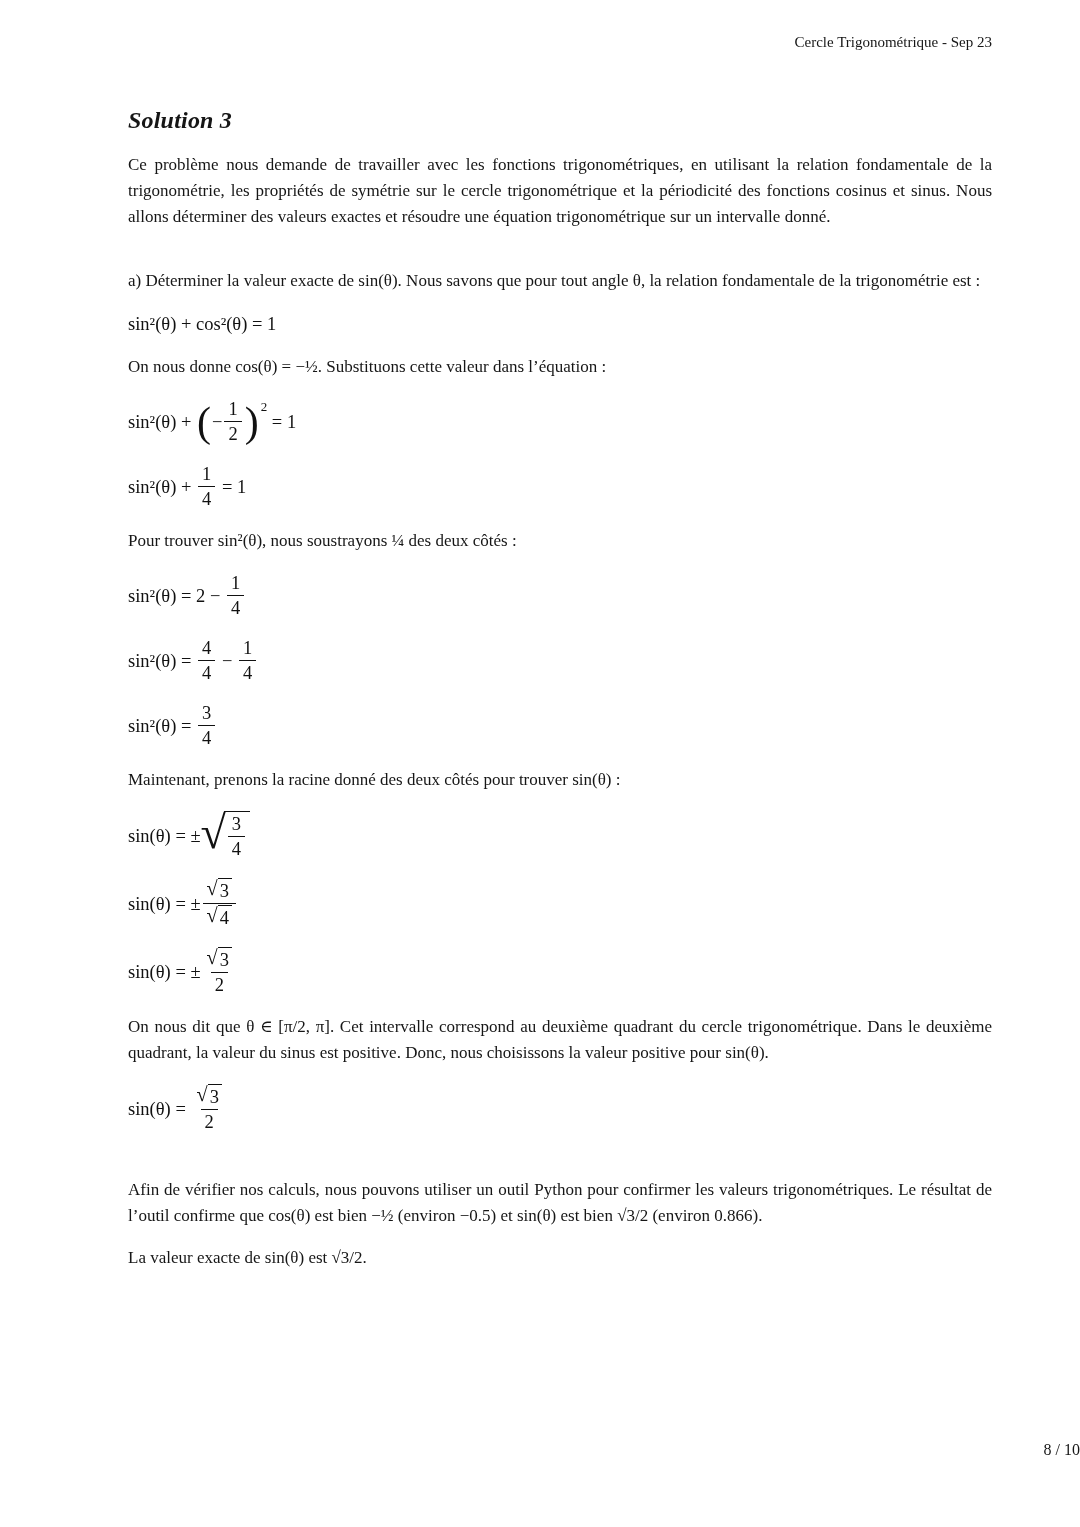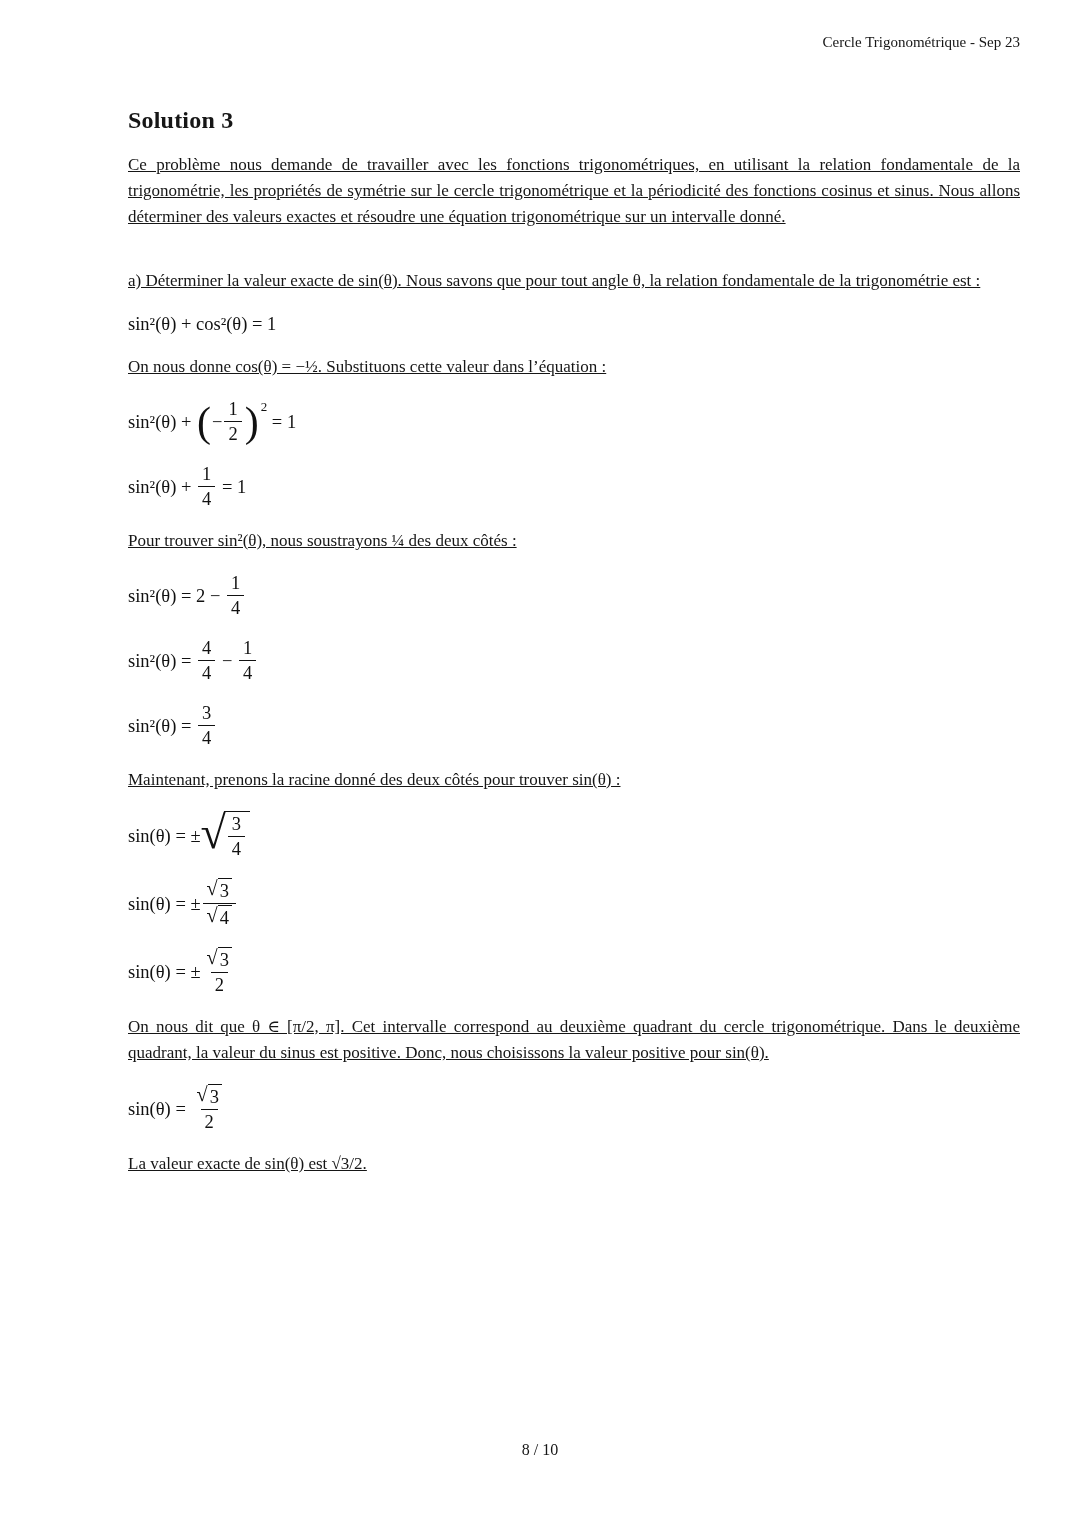--- a/index.html
+++ b/index.html
@@ -9,40 +9,40 @@
   }
   .page {
     position: relative;
     width: 1080px;
     height: 1527px;
     margin: 0 auto;
     background: #ffffff;
     color: #161616;
     font-family: "Liberation Serif", "DejaVu Serif", serif;
     box-sizing: border-box;
-    padding: 34px 60px 0 128px;
+    padding: 34px 88px 0 128px;
     overflow: hidden;
   }
   .header {
     text-align: right;
     font-size: 15px;
     color: #161616;
   }
   h1.title {
     font-size: 24px;
     font-weight: 700;
     margin: 56px 0 6px 0;
     letter-spacing: 0.2px;
+    font-style: italic;
   }
   p.para {
     font-size: 17px;
     line-height: 26px;
     text-align: justify;
     margin: 38px 0 0 0;
-    text-decoration: underline;
   }
   p.para.first {
     margin-top: 18px;
   }
   p.para.tight {
     margin-top: 16px;
   }
   p.para.gap-lg {
     margin-top: 44px;
   }
@@ -94,21 +94,21 @@
     border-top: 1.4px solid #111;
     padding: 1px 3px 0 2px;
     display: inline-flex;
     align-items: flex-start;
   }
   .footer {
     position: absolute;
     left: 0;
     right: 0;
     bottom: 68px;
-    text-align: center;
+    text-align: right;
     font-size: 16px;
     color: #161616;
   }
 </style>
 </head>
 <body>
 
 <div class="page">
 
   <div class="header">
@@ -234,20 +234,21 @@
         <span class="num">
           <span class="sqrt">
             <span class="rad">√</span>
             <span class="radbody">3</span>
           </span>
         </span>
         <span class="den">2</span>
       </span>
     </div>
 
+  <p class="para gap-lg">Afin de vérifier nos calculs, nous pouvons utiliser un outil Python pour confirmer les valeurs trigonométriques. Le résultat de l’outil confirme que cos(θ) est bien −½ (environ −0.5) et sin(θ) est bien √3/2 (environ 0.866).</p>
 
   <p class="para tight">La valeur exacte de sin(θ) est √3/2.</p>
 
   <div class="footer">
     <span>8 / 10</span>
   </div>
 
 </div>
 
 </body></html>

